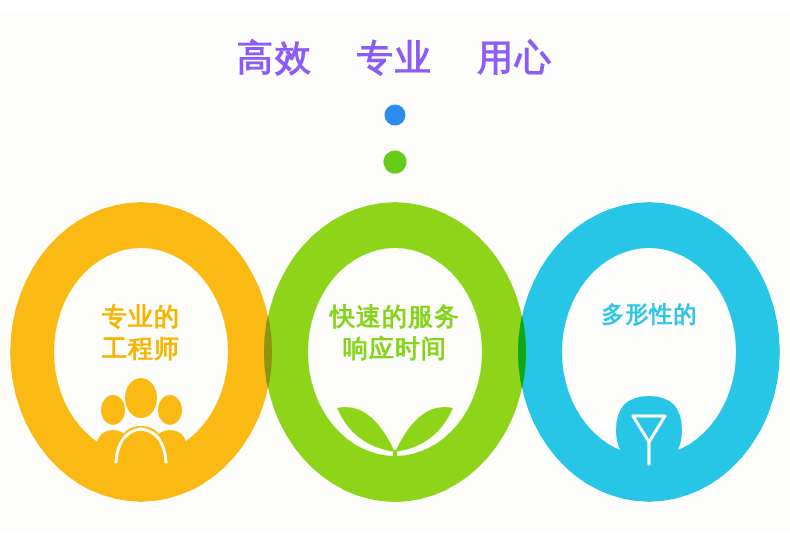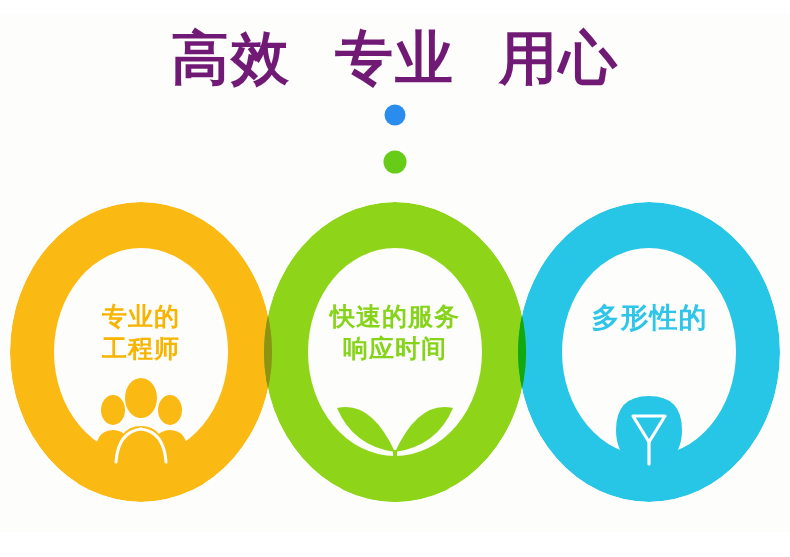--- a/index.html
+++ b/index.html
@@ -39,22 +39,22 @@
     pointer-events: none;
   }
 
   
   #headline {
     position: absolute;
     left: 0;
     top: 28px;
     width: 790px;
     text-align: center;
-    color: #701a75;
-    font-size: 58px;
+    color: #8b5cf6;
+    font-size: 36px;
     font-weight: bold;
     letter-spacing: 2px;
     line-height: 60px;
     white-space: nowrap;
     user-select: none;
   }
   #headline .hw {
     display: inline-block;
     margin: 0 22px;
   }
@@ -110,21 +110,21 @@
     top: 100px;
     width: 190px;
     font-size: 25px;
     color: #86d41a;
     letter-spacing: 1px;
   }
   #text-3 {
     left: 542px;
     top: 100px;
     width: 215px;
-    font-size: 28px;
+    font-size: 23px;
     color: #2ec5e8;
     letter-spacing: 1px;
   }
 </style>
 </head>
 <body>
 
 <div id="stage">
 
   <div class="edge-tint-top"></div>

